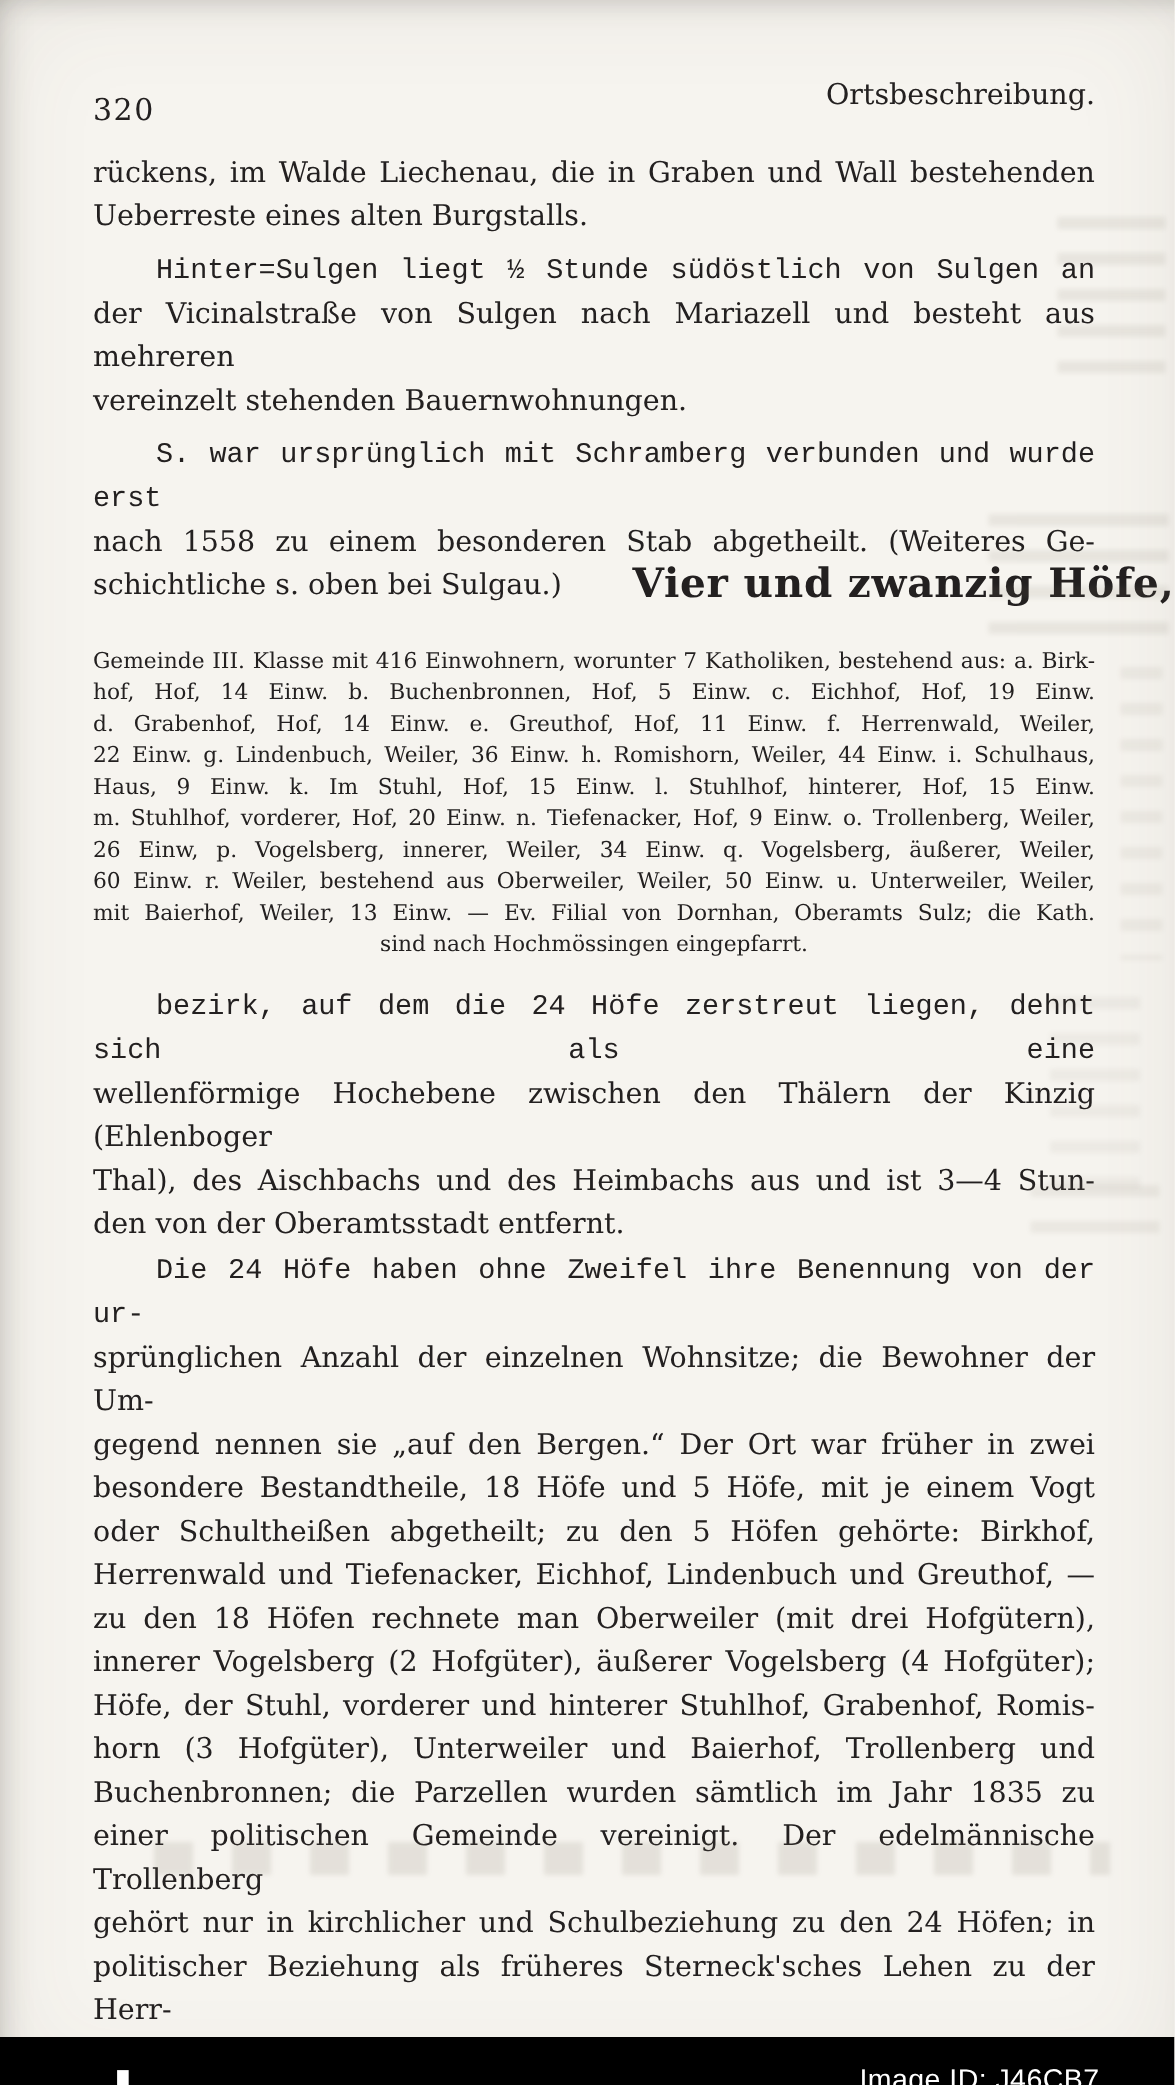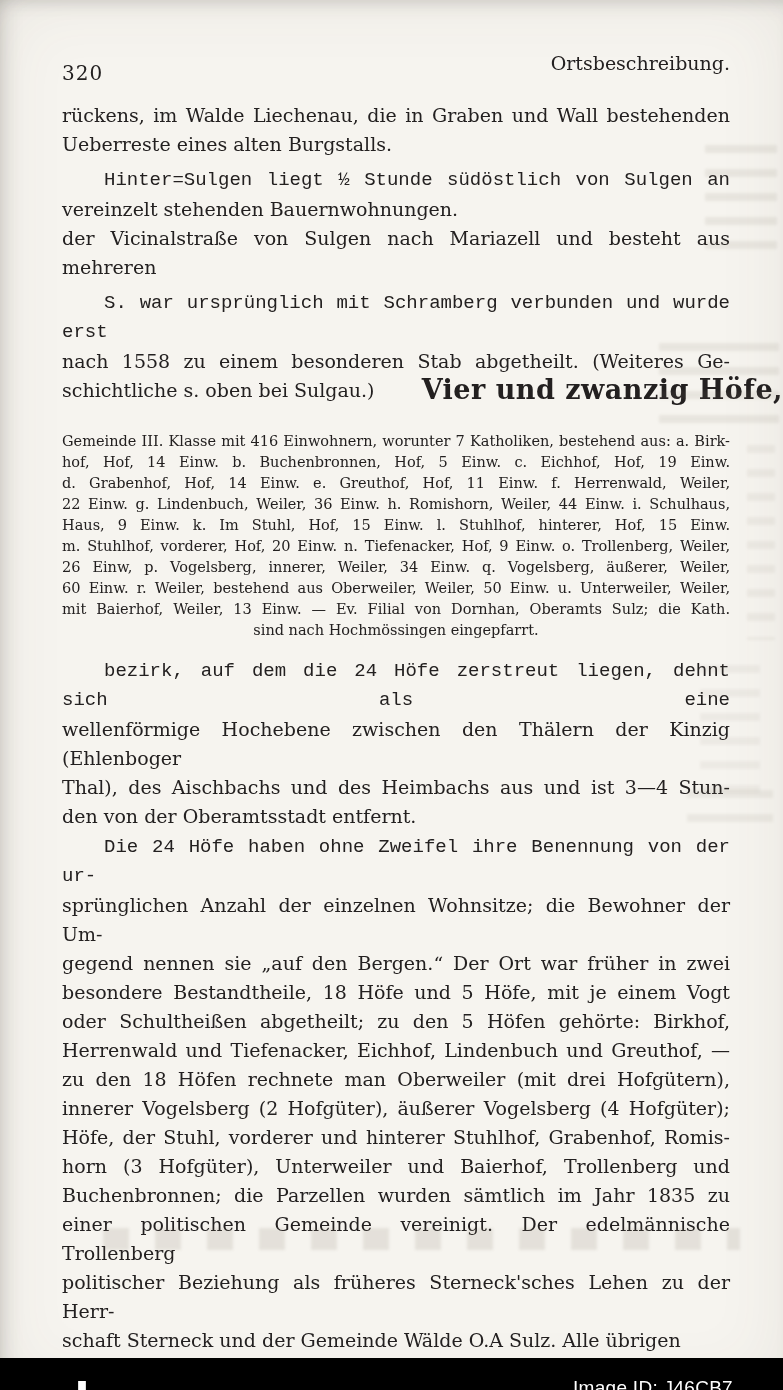--- a/index.html
+++ b/index.html
@@ -68,22 +68,22 @@
     <span class="running-title">Ortsbeschreibung.</span>
   </header>
 
   <section class="textcol intro">
     <div class="para noindent">
         <div class="tline">rückens, im Walde Liechenau, die in Graben und Wall bestehenden</div>
         <div class="tline last">Ueberreste eines alten Burgstalls.</div>
       </div>
     <div class="para indent">
         <div class="tline">Hinter=Sulgen liegt ½ Stunde südöstlich von Sulgen an</div>
+        <div class="tline">der Vicinalstraße von Sulgen nach Mariazell und besteht aus mehreren</div>
         <div class="tline last">vereinzelt stehenden Bauernwohnungen.</div>
-        <div class="tline">der Vicinalstraße von Sulgen nach Mariazell und besteht aus mehreren</div>
       </div>
     <div class="para indent">
         <div class="tline">S. war ursprünglich mit Schramberg verbunden und wurde erst</div>
         <div class="tline">nach 1558 zu einem besonderen Stab abgetheilt. (Weiteres Ge-</div>
         <div class="tline last">schichtliche s. oben bei Sulgau.)</div>
       </div>
   </section>
 
   <h1 class="section-heading">Vier und zwanzig Höfe,</h1>
 
@@ -113,20 +113,21 @@
         <div class="tline">gegend nennen sie „auf den Bergen.“  Der Ort war früher in zwei</div>
         <div class="tline">besondere Bestandtheile, 18 Höfe und 5 Höfe, mit je einem Vogt</div>
         <div class="tline">oder Schultheißen abgetheilt; zu den 5 Höfen gehörte: Birkhof,</div>
         <div class="tline">Herrenwald und Tiefenacker, Eichhof, Lindenbuch und Greuthof, —</div>
         <div class="tline">zu den 18 Höfen rechnete man Oberweiler (mit drei Hofgütern),</div>
         <div class="tline">innerer Vogelsberg (2 Hofgüter), äußerer Vogelsberg (4 Hofgüter);</div>
         <div class="tline">Höfe, der Stuhl, vorderer und hinterer Stuhlhof, Grabenhof, Romis-</div>
         <div class="tline">horn (3 Hofgüter), Unterweiler und Baierhof, Trollenberg und</div>
         <div class="tline">Buchenbronnen; die Parzellen wurden sämtlich im Jahr 1835 zu</div>
         <div class="tline">einer politischen Gemeinde vereinigt.  Der edelmännische Trollenberg</div>
+        <div class="tline">gehört nur in kirchlicher und Schulbeziehung zu den 24 Höfen; in</div>
         <div class="tline">politischer Beziehung als früheres Sterneck'sches Lehen zu der Herr-</div>
         <div class="tline last">schaft Sterneck und der Gemeinde Wälde O.A Sulz.  Alle übrigen</div>
       </div>
   </section>
 
   <div class="smudge s1"></div>
   <div class="smudge s2"></div>
   <div class="smudge s3"></div>
   <div class="smudge s4"></div>
   <div class="smudge s5"></div>

